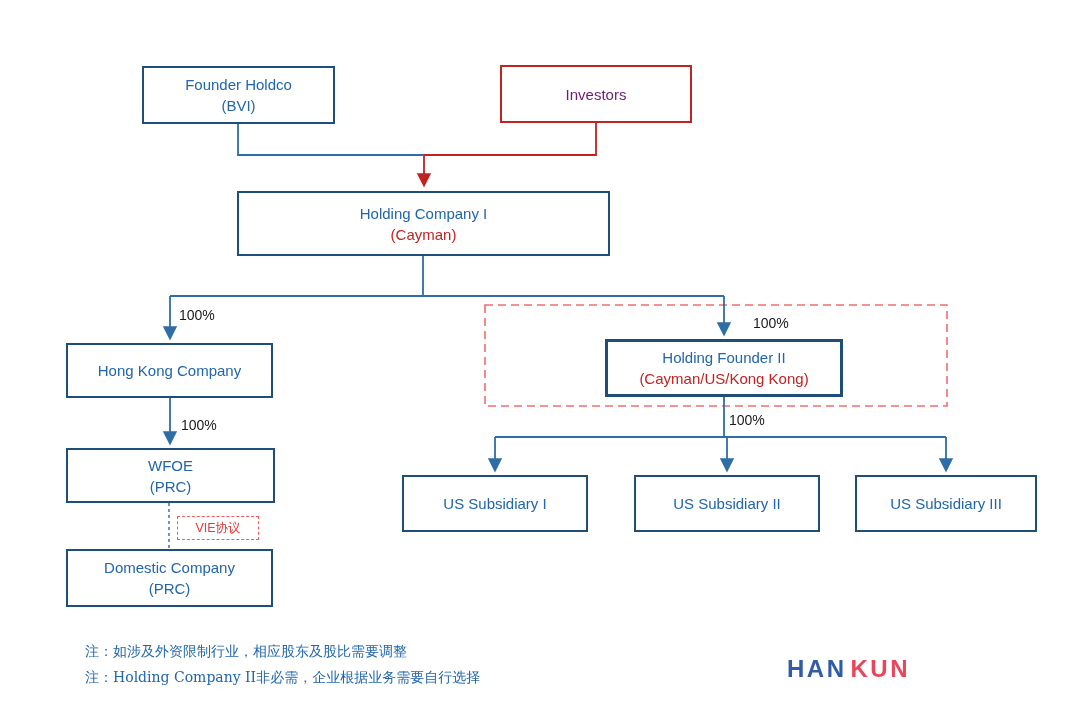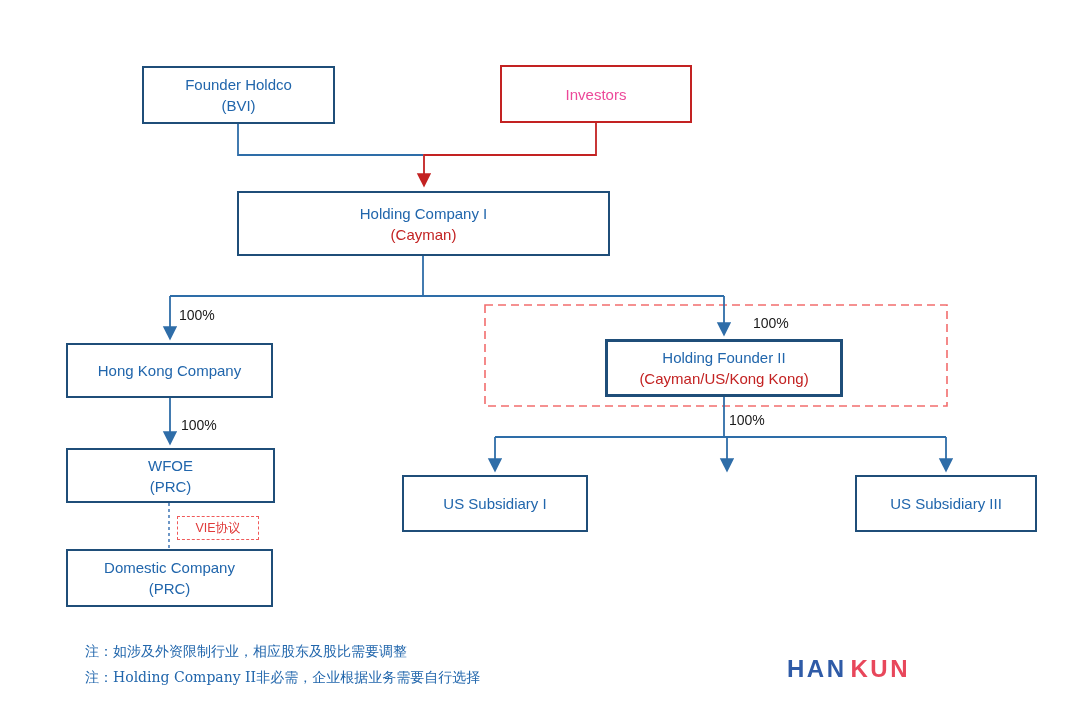--- a/index.html
+++ b/index.html
@@ -5,21 +5,21 @@
   html,body{margin:0;padding:0;background:#fff;}
   .stage{position:relative;width:1080px;height:722px;background:#ffffff;
          font-family:"Liberation Sans",sans-serif;overflow:hidden;}
   svg.wires{position:absolute;left:0;top:0;z-index:1;}
   .node{position:absolute;z-index:2;background:#ffffff;border:2px solid #1F4E79;
         color:#2166AC;display:flex;flex-direction:column;align-items:center;
         justify-content:center;text-align:center;font-size:15px;line-height:1.4;
         box-sizing:border-box;}
   .node .sub{color:#2166AC;}
   .node .sub.red{color:#C32222;}
-  .node.red{border-color:#C32222;color:#ec4899;text-align:center;}
+  .node.red{border-color:#C32222;color:#701a75;text-align:center;}
   .node.thick{border-width:3px;}
   .pct{position:absolute;z-index:3;color:#1a1a1a;font-size:14px;}
   .vie{position:absolute;z-index:4;background:#ffffff;border:1.5px dashed #F05A5A;
        color:#E03A3A;font-size:12.5px;display:flex;align-items:center;
        justify-content:center;box-sizing:border-box;}
   .notes{position:absolute;z-index:3;color:#2166AC;font-size:14px;line-height:26px;
          font-family:"DejaVu Serif","Liberation Serif",serif;}
   .logo{position:absolute;z-index:3;font-weight:bold;font-size:24px;
         letter-spacing:2.5px;font-family:"Liberation Sans",sans-serif;}
   .logo .p1{color:#2F5BA7;}
@@ -92,20 +92,23 @@
 
   <div class="node thick" style="left:605px;top:339px;width:238px;height:58px;">
     <span>Holding Founder II</span>
     <span class="sub red">(Cayman/US/Kong Kong)</span>
   </div>
 
   <div class="node" style="left:402px;top:475px;width:186px;height:57px;">
     <span>US Subsidiary I</span>
   </div>
 
+  <div class="node" style="left:634px;top:475px;width:186px;height:57px;">
+    <span>US Subsidiary II</span>
+  </div>
 
   <div class="node" style="left:855px;top:475px;width:182px;height:57px;">
     <span>US Subsidiary III</span>
   </div>
 
   <span class="pct" style="left:179px;top:307px;">100%</span>
   <span class="pct" style="left:181px;top:417px;">100%</span>
   <span class="pct" style="left:753px;top:315px;">100%</span>
   <span class="pct" style="left:729px;top:412px;">100%</span>
 

